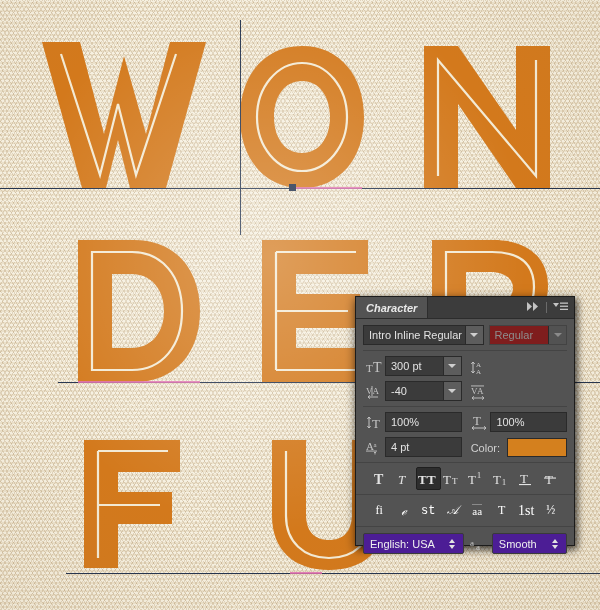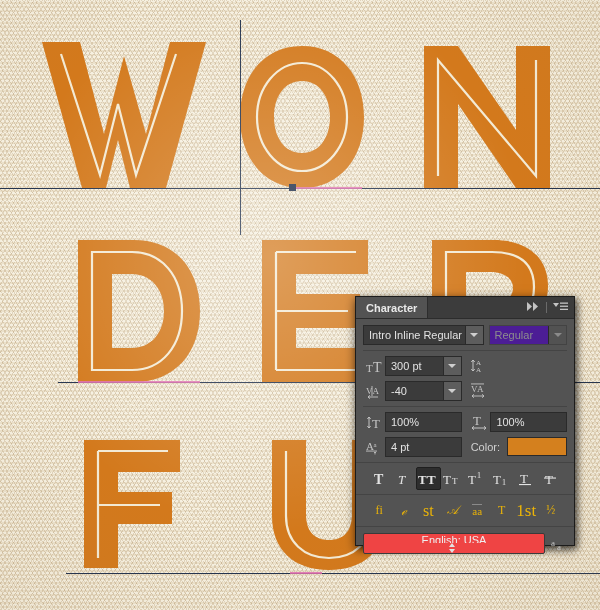--- a/index.html
+++ b/index.html
@@ -64,47 +64,47 @@
     box-sizing:border-box;
   }
   .tabstrip{
     display:flex;align-items:stretch;height:21px;background:#3c3c3c;
     border-bottom:1px solid #2c2c2c;position:relative;
   }
   .tab{
     display:flex;align-items:center;padding:0 10px;font-size:11px;
     color:#a8a8a8;background:#3c3c3c;border-right:1px solid #2d2d2d;
   }
-  .tab.active{background:#535353;color:#e9e9e9;font-weight:bold;}
+  .tab.active{background:#535353;color:#e9e9e9;font-weight:bold;font-style:italic;}
   .tabfill{flex:1;background:#3c3c3c;}
   .tab-icons{
     display:flex;align-items:center;gap:6px;padding:0 6px;background:#3c3c3c;
     color:#b9b9b9;font-size:10px;
   }
   .divtick{width:1px;height:11px;background:#6a6a6a;}
 
   .panel-body{padding:6px 7px 0 7px;}
-  .row{display:flex;align-items:flex-start;margin-bottom:5px;}
+  .row{display:flex;align-items:flex-end;margin-bottom:5px;}
   .halfrow{display:flex;align-items:center;width:50%;}
 
   .ficon{
     width:22px;min-width:22px;height:18px;display:flex;align-items:center;
     justify-content:center;color:#c9c9c9;font-size:12px;
   }
   .ficon svg{display:block;}
 
   .field{
     display:flex;align-items:stretch;height:18px;background:#3b3b3b;
     border:1px solid #2a2a2a;flex:1;min-width:0;
   }
   .field .val{
     flex:1;display:flex;align-items:center;padding-left:5px;
     font-size:11px;color:#e2e2e2;white-space:nowrap;overflow:hidden;
   }
-  .field.disabled{background:#4c1d95;border-color:#434343;}
+  .field.disabled{background:#7f1d1d;border-color:#434343;}
   .field.disabled .val{color:#8d8d8d;}
   .btn-caret{
     width:17px;min-width:17px;display:flex;align-items:center;justify-content:center;
     background:#5d5d5d;border-left:1px solid #2a2a2a;
   }
   .field.disabled .btn-caret{background:#525252;}
   .caret{
     width:0;height:0;border-left:4px solid transparent;border-right:4px solid transparent;
     border-top:4px solid #cfcfcf;
   }
@@ -123,29 +123,29 @@
   .styrow{
     display:flex;align-items:center;justify-content:space-between;
     padding:4px 4px 4px 4px;
   }
   .sbtn{
     width:23px;height:21px;display:flex;align-items:center;justify-content:center;
     color:#e3e3e3;font-size:13px;font-family:"Liberation Serif", serif;
     border:1px solid transparent;border-radius:2px;
   }
   .sbtn.on{background:#2e2e2e;border:1px solid #1f1f1f;}
-  .sbtn.off{color:#eab308;}
+  .sbtn.off{color:#ffffff;}
   .sbtn svg{display:block;}
 
   .bottomrow{
     display:flex;align-items:center;gap:6px;padding:6px 7px 7px 7px;
   }
   .combo{
-    display:flex;align-items:center;height:19px;background:#ef4444;
-    border:1px solid #3a3a3a;border-radius:2px;flex-direction:column;
+    display:flex;align-items:center;height:19px;background:#4c1d95;
+    border:1px solid #3a3a3a;border-radius:2px;
   }
   .combo .val{
     padding:0 6px;font-size:11px;color:#efefef;white-space:nowrap;
     flex:1;overflow:hidden;
   }
   .spin{
     width:14px;min-width:14px;display:flex;flex-direction:column;align-items:center;
     justify-content:center;gap:2px;padding-right:4px;
   }
   .spin i{display:block;width:0;height:0;border-left:3.5px solid transparent;
@@ -444,33 +444,33 @@
       <div class="seprow" style="margin:0 -7px 0 -7px;"></div>
 
       <div class="styrow">
         <div class="sbtn off">
           <span style="font-family:'Liberation Serif',serif;font-size:12px;">fi</span>
         </div>
         <div class="sbtn off">
           <span style="font-family:'Liberation Serif',serif;font-size:12px;font-style:italic;">ℯ</span>
         </div>
         <div class="sbtn off">
-          <span style="font-family:Liberation Serif, serif;font-size:16px;">st</span>
+          <span style="font-family:Liberation Mono, monospace;font-size:12px;">st</span>
         </div>
         <div class="sbtn off">
           <span style="font-family:'Liberation Serif',serif;font-size:12px;font-style:italic;">𝒜</span>
         </div>
         <div class="sbtn off">
           <span style="font-family:'Liberation Serif',serif;font-size:11px;border-top:1px solid #8a8a8a;line-height:1.15;">aa</span>
         </div>
         <div class="sbtn off">
           <span style="font-family:'Liberation Serif',serif;font-size:12px;">T</span>
         </div>
         <div class="sbtn off">
-          <span style="font-family:'Liberation Serif',serif;font-size:17px;">1st</span>
+          <span style="font-family:'Liberation Serif',serif;font-size:14px;">1st</span>
         </div>
         <div class="sbtn off">
           <span style="font-family:'Liberation Serif',serif;font-size:12px;">½</span>
         </div>
       </div>
 
       <div class="seprow" style="margin:0 -7px 0 -7px;"></div>
     </div>
 
     <div class="bottomrow">
@@ -480,16 +480,23 @@
             <i class="up"></i>
             <i class="dn"></i>
           </div>
       </div>
       <div class="aa-icon">
         <svg width="16" height="14" viewBox="0 0 16 14">
           <text x="0" y="9" font-family="Liberation Serif, serif" font-size="9" fill="#c6c6c6">a</text>
           <text x="6" y="13" font-family="Liberation Serif, serif" font-size="9" fill="#c6c6c6">a</text>
         </svg>
       </div>
+      <div class="combo" style="flex:1;">
+        <div class="val">Smooth</div>
+        <div class="spin">
+            <i class="up"></i>
+            <i class="dn"></i>
+          </div>
+      </div>
     </div>
 
   </div>
 </div>
 
 </body></html>

